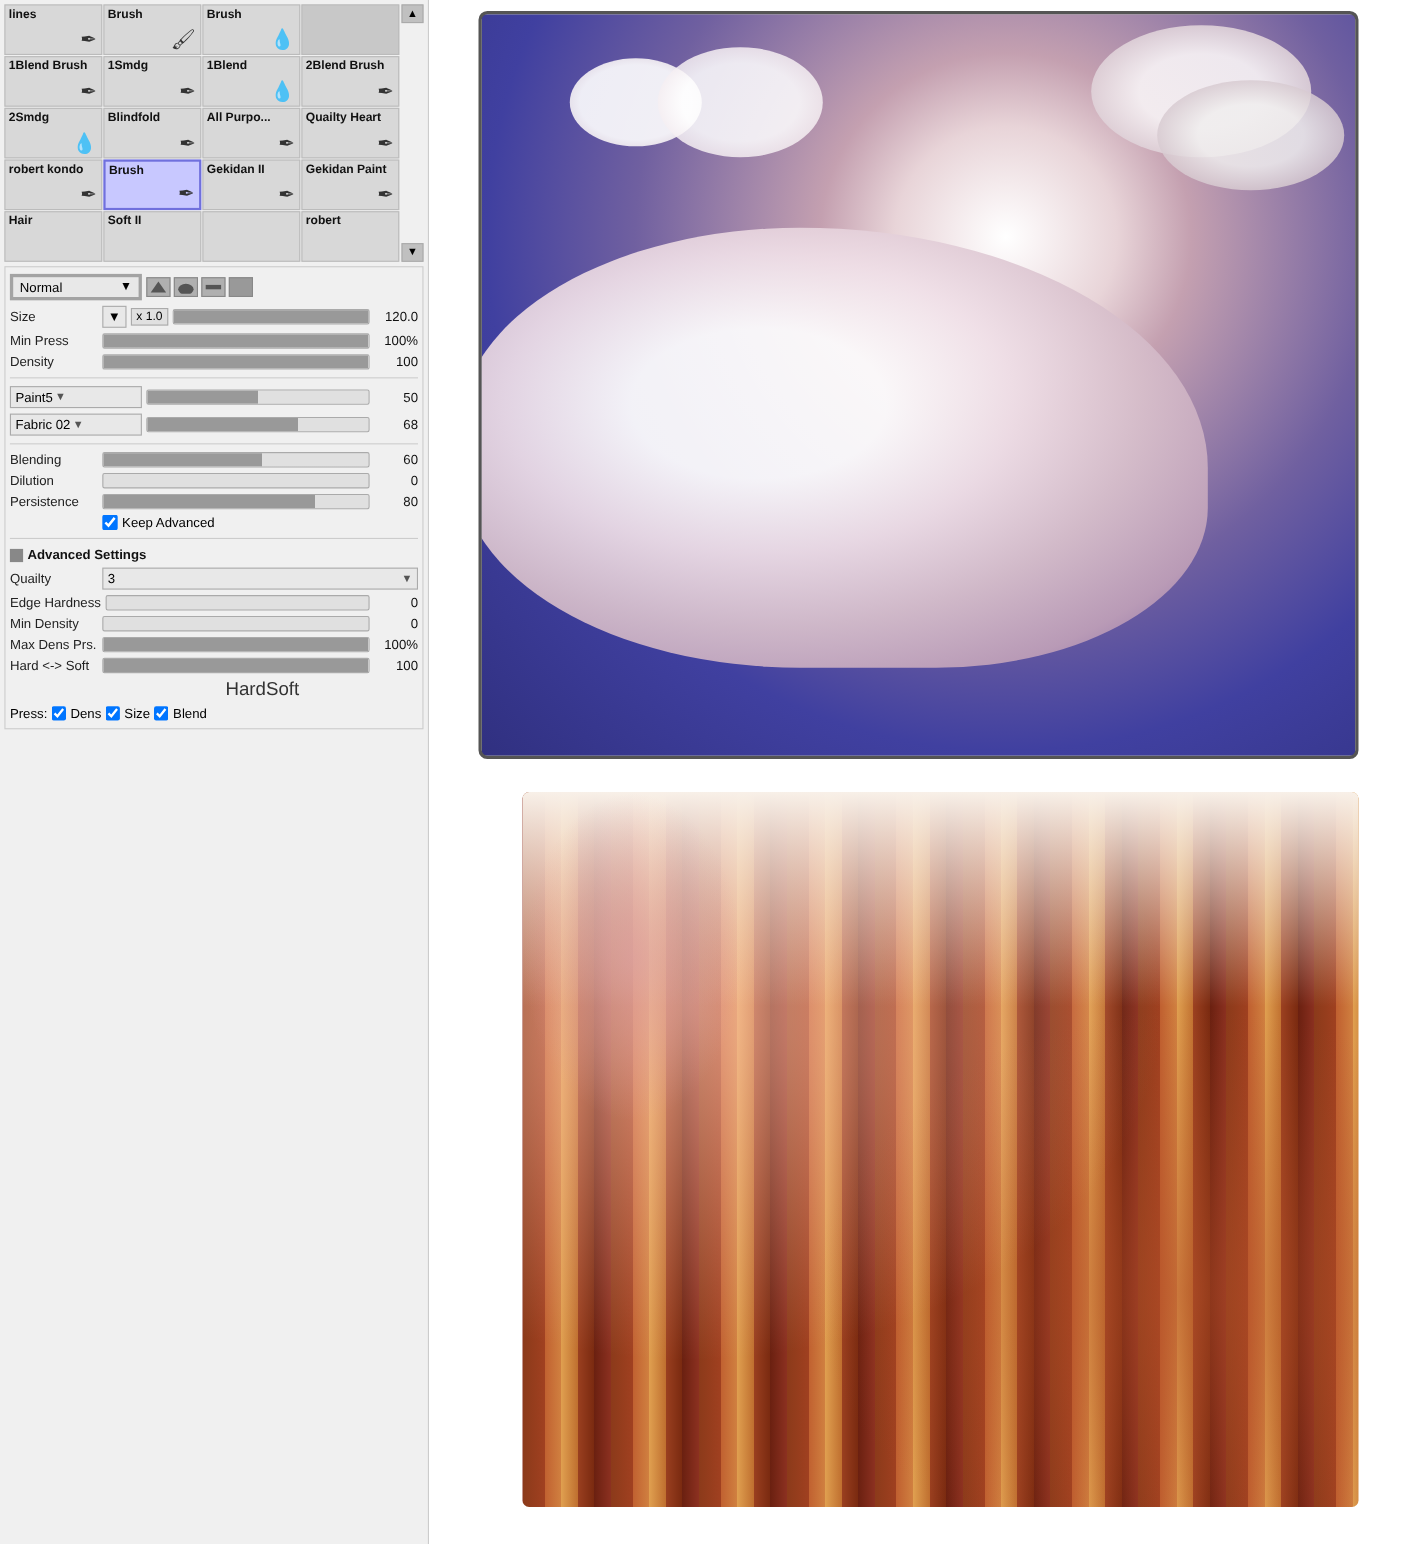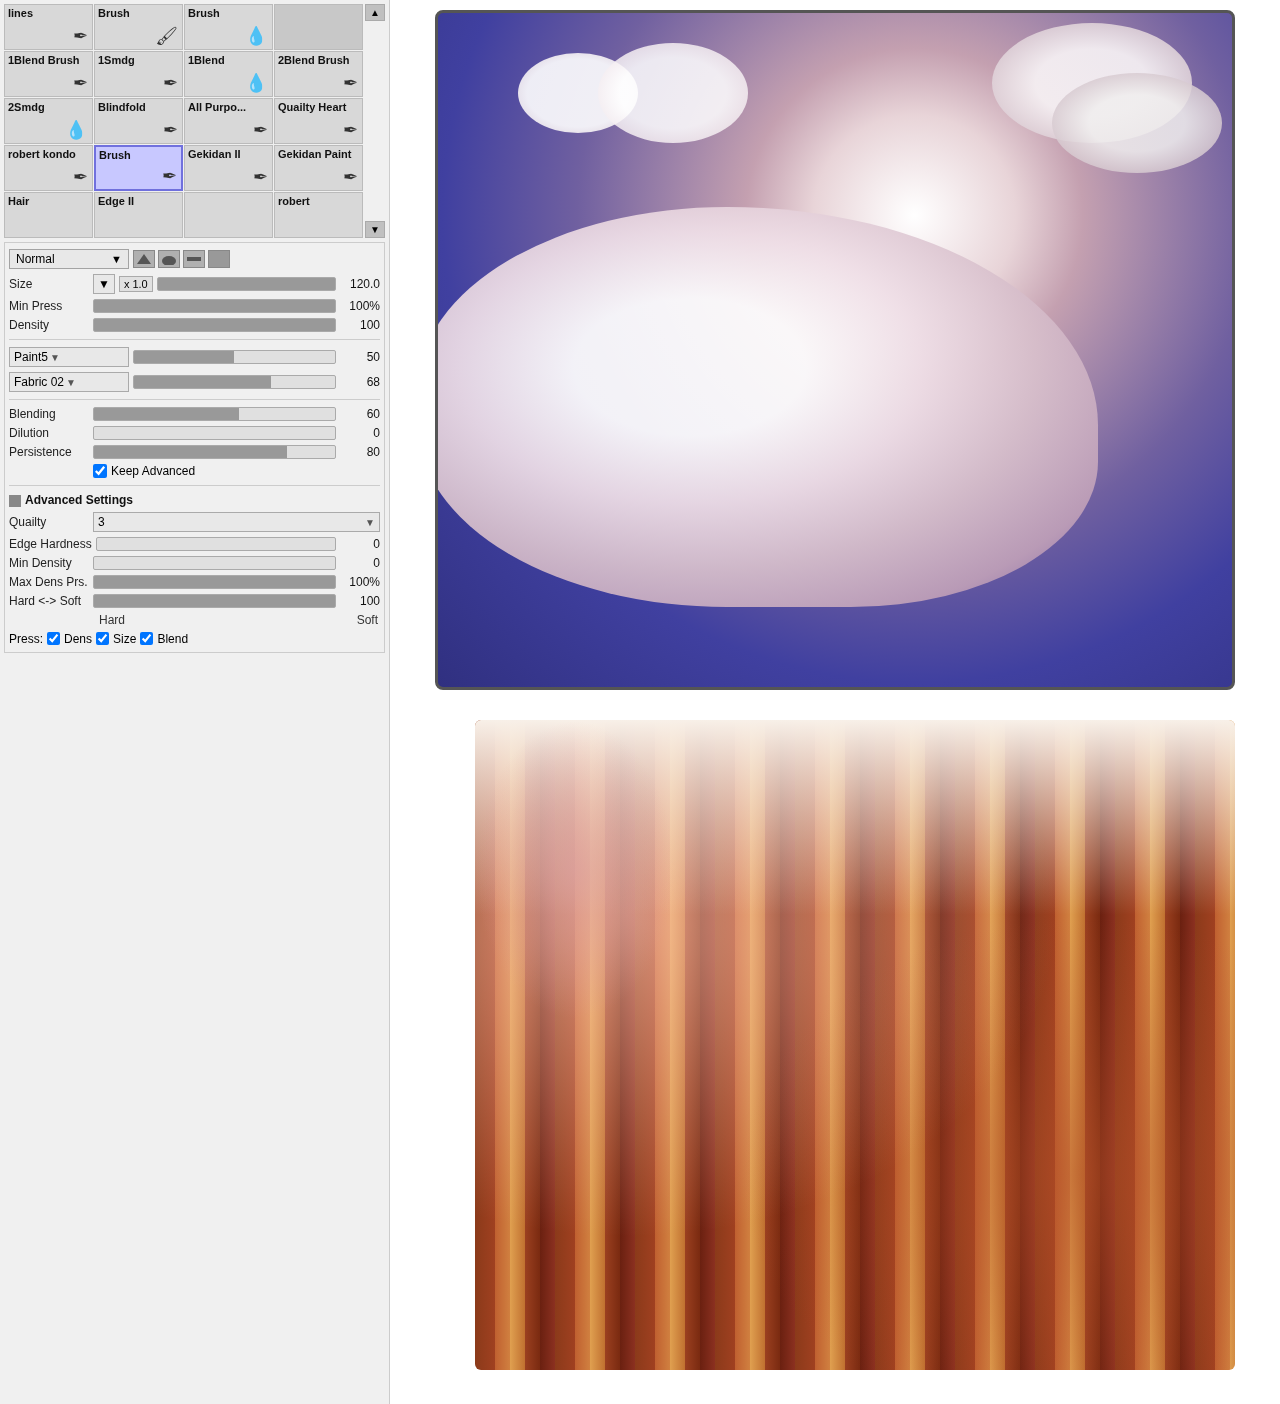--- a/index.html
+++ b/index.html
@@ -208,21 +208,21 @@
       border: 1px solid #aaa;
       padding: 1px 4px;
       font-size: 11px;
       min-width: 34px;
     }
 
     .normal-dropdown {
       display: flex;
       align-items: center;
       background: #e8e8e8;
-      border: 1px solid #a3a3a3;
+      border: 3px solid #a3a3a3;
       padding: 2px 6px;
       min-width: 120px;
       cursor: pointer;
       font-size: 12px;
       gap: 4px;
     }
     .normal-dropdown .arrow {
       margin-left: auto;
       font-size: 11px;
     }
@@ -360,22 +360,22 @@
 
     .press-row {
       display: flex;
       align-items: flex-start;
       gap: 4px;
       font-size: 12px;
     }
 
     .hard-soft-label {
       display: flex;
-      justify-content: space-between;
-      font-size: 12px;
+      justify-content: center;
+      font-size: 17px;
       color: #333;
       padding: 0 2px;
     }
   </style>
 </head>
 <body>
 
 <div class="left-panel">
 
   <div class="brush-grid-wrapper">
@@ -443,21 +443,21 @@
       </div>
       <div class="brush-cell">
         <span class="brush-name">Gekidan Paint</span>
         <span class="brush-icon">✒</span>
       </div>
 
       <div class="brush-cell">
         <span class="brush-name">Hair</span>
       </div>
       <div class="brush-cell">
-        <span class="brush-name">Edge II</span>
+        <span class="brush-name">Soft II</span>
       </div>
       <div class="brush-cell"></div>
       <div class="brush-cell">
         <span class="brush-name">robert</span>
       </div>
     </div>
 
     <div class="brush-grid-scroll">
       <div class="scroll-btn">▲</div>
       <div class="scroll-btn" style="margin-top:auto;">▼</div>

